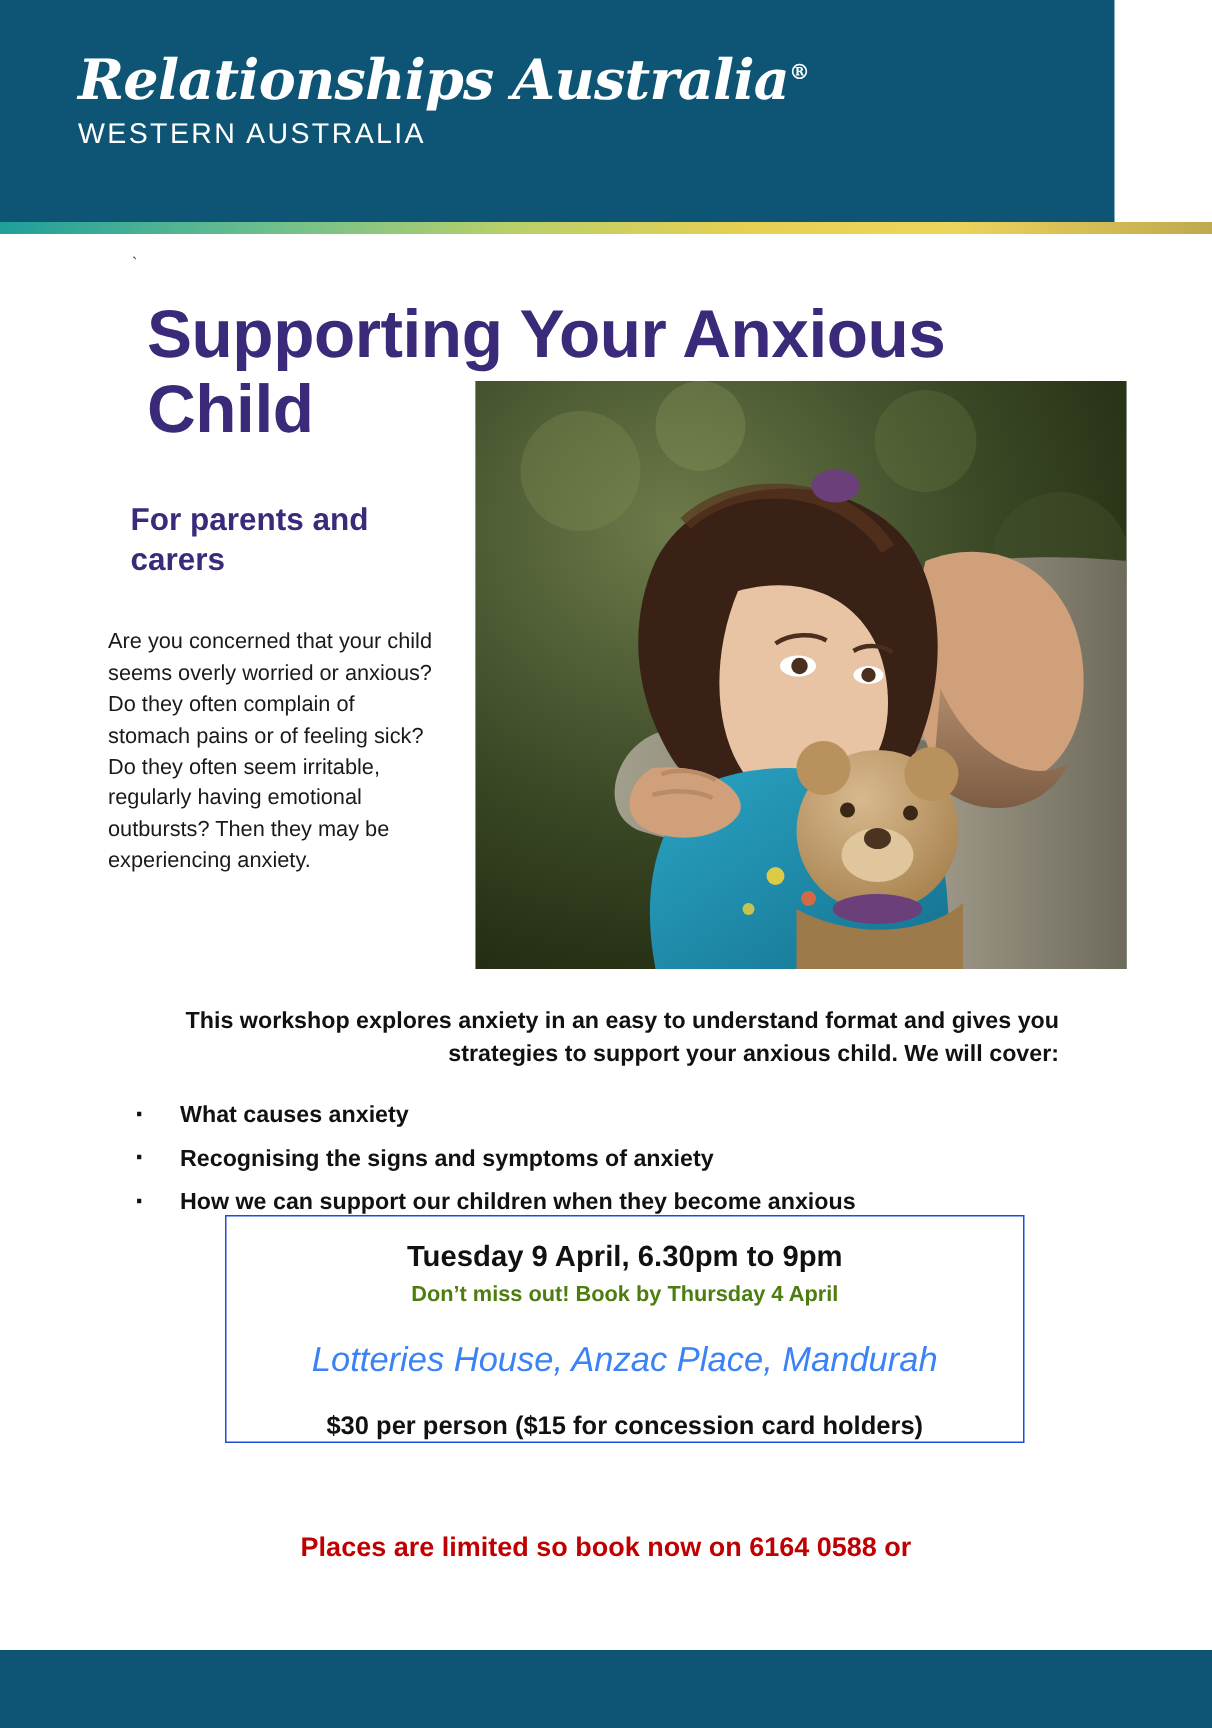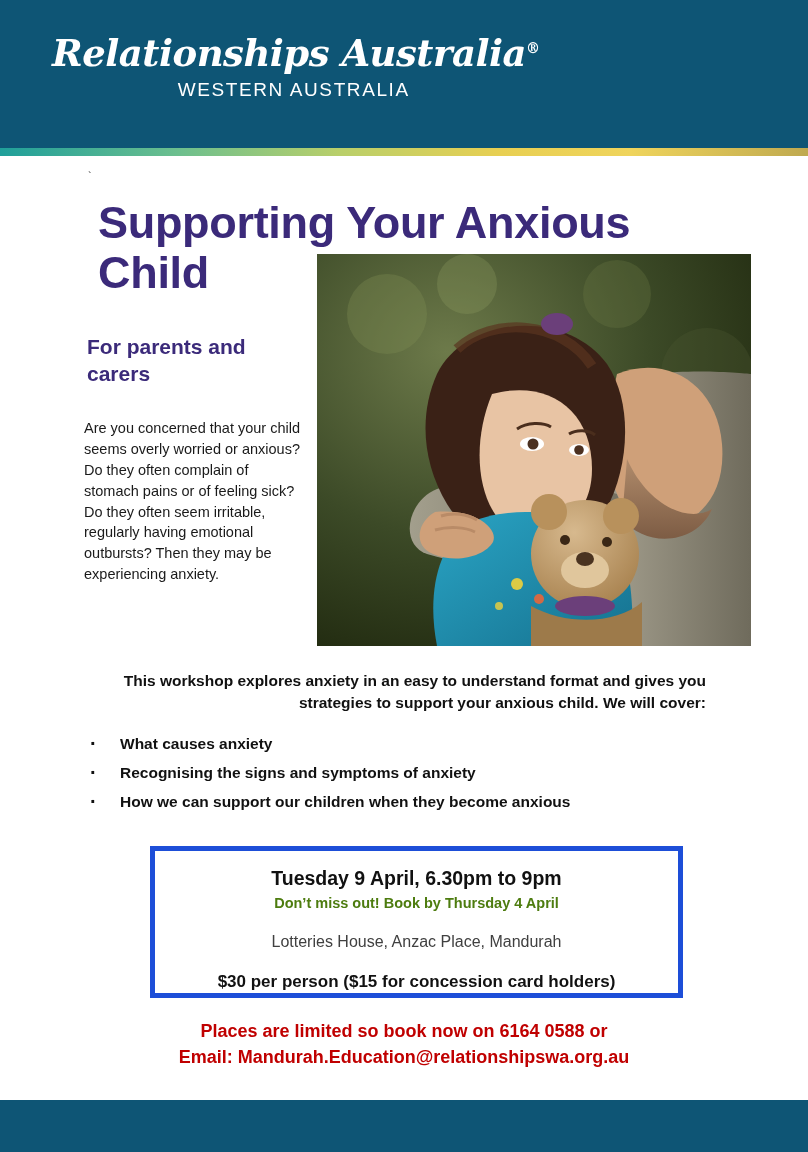--- a/index.html
+++ b/index.html
@@ -17,21 +17,21 @@
     position: relative;
     width: 808px;
     height: 1152px;
     background: #ffffff;
   }
 
   
   .header {
     position: absolute;
     top: 0; left: 0;
-    width: 808px;
+    width: 743px;
     height: 148px;
     background: #0e5575;
   }
   .logo-block {
     position: absolute;
     left: 52px;
     top: 34px;
     color: #ffffff;
   }
   .logo-script {
@@ -43,21 +43,21 @@
     line-height: 1.05;
     white-space: nowrap;
   }
   .logo-script .reg {
     font-size: 14px;
     font-style: normal;
     vertical-align: super;
   }
   .logo-sub {
     margin-top: 6px;
-    text-align: center;
+    text-align: left;
     font-size: 19px;
     letter-spacing: 1.6px;
     font-weight: normal;
     padding-right: 4px;
   }
   .contact-block {
     position: absolute;
     right: 32px;
     top: 62px;
     text-align: right;
@@ -114,21 +114,21 @@
     top: 178px;
     width: 215px;
     margin: 0;
     font-size: 21px;
     line-height: 1.28;
     font-weight: bold;
     color: #3b2a7a;
   }
   .intro {
     position: absolute;
-    left: 84px;
+    left: 72px;
     top: 262px;
     width: 216px;
     font-size: 14.5px;
     line-height: 1.44;
     color: #1a1a1a;
   }
 
   
   .photo {
     position: absolute;
@@ -176,43 +176,44 @@
     left: 4px;
     top: -4px;
     font-size: 20px;
     color: #111;
   }
 
   
   .details-box {
     position: absolute;
     left: 150px;
-    top: 690px;
+    top: 654px;
     width: 533px;
     height: 152px;
-    border: 5px solid #1d4ed8;
+    border: 1px solid #1d4ed8;
     box-sizing: border-box;
     text-align: center;
   }
   .d-when {
     margin-top: 16px;
     font-size: 19.5px;
     font-weight: bold;
     color: #111;
   }
   .d-book {
     margin-top: 5px;
     font-size: 14.5px;
     font-weight: bold;
     color: #4d7c0f;
   }
   .d-venue {
     margin-top: 22px;
-    font-size: 16px;
-    color: #404040;
+    font-size: 23px;
+    color: #3b82f6;
+    font-style: italic;
   }
   .d-price {
     margin-top: 21px;
     font-size: 17px;
     font-weight: bold;
     color: #111;
   }
 
   .footer-note {
     position: absolute;
@@ -342,19 +343,18 @@
 
     <div class="details-box">
       <div class="d-when">Tuesday 9 April, 6.30pm to 9pm</div>
       <div class="d-book">Don’t miss out!  Book by Thursday 4 April</div>
       <div class="d-venue">Lotteries House, Anzac Place, Mandurah</div>
       <div class="d-price">$30 per person ($15 for concession card holders)</div>
     </div>
 
     <div class="footer-note">
       <div>Places are limited so book now on 6164 0588 or</div>
-      <div>Email:  Mandurah.Education@relationshipswa.org.au</div>
     </div>
 
   </div>
 
   <div class="footer-bar"></div>
 </div>
 
 </body></html>

